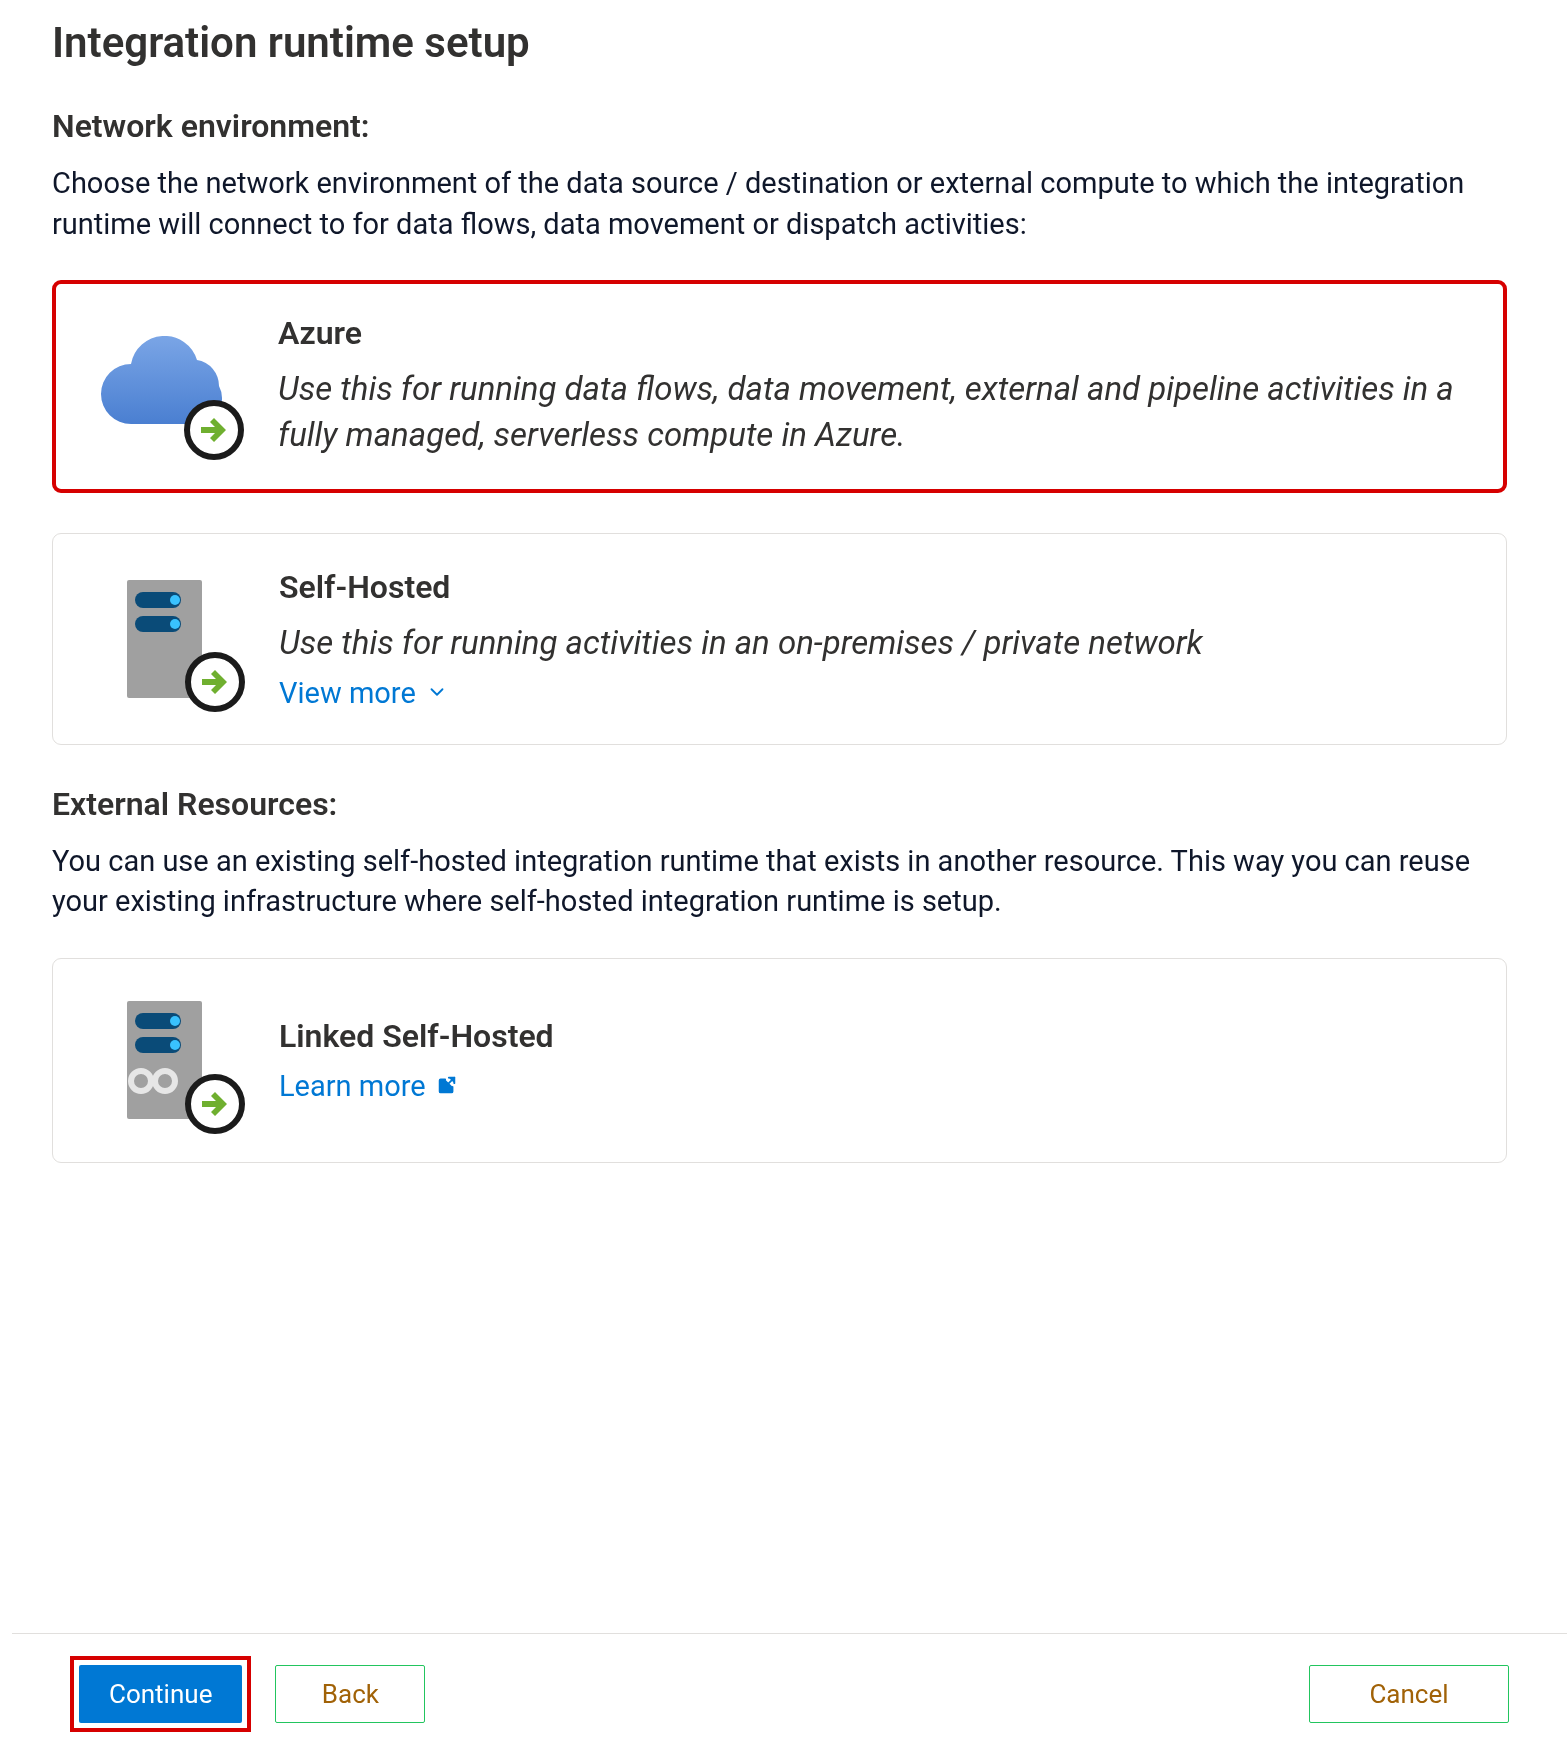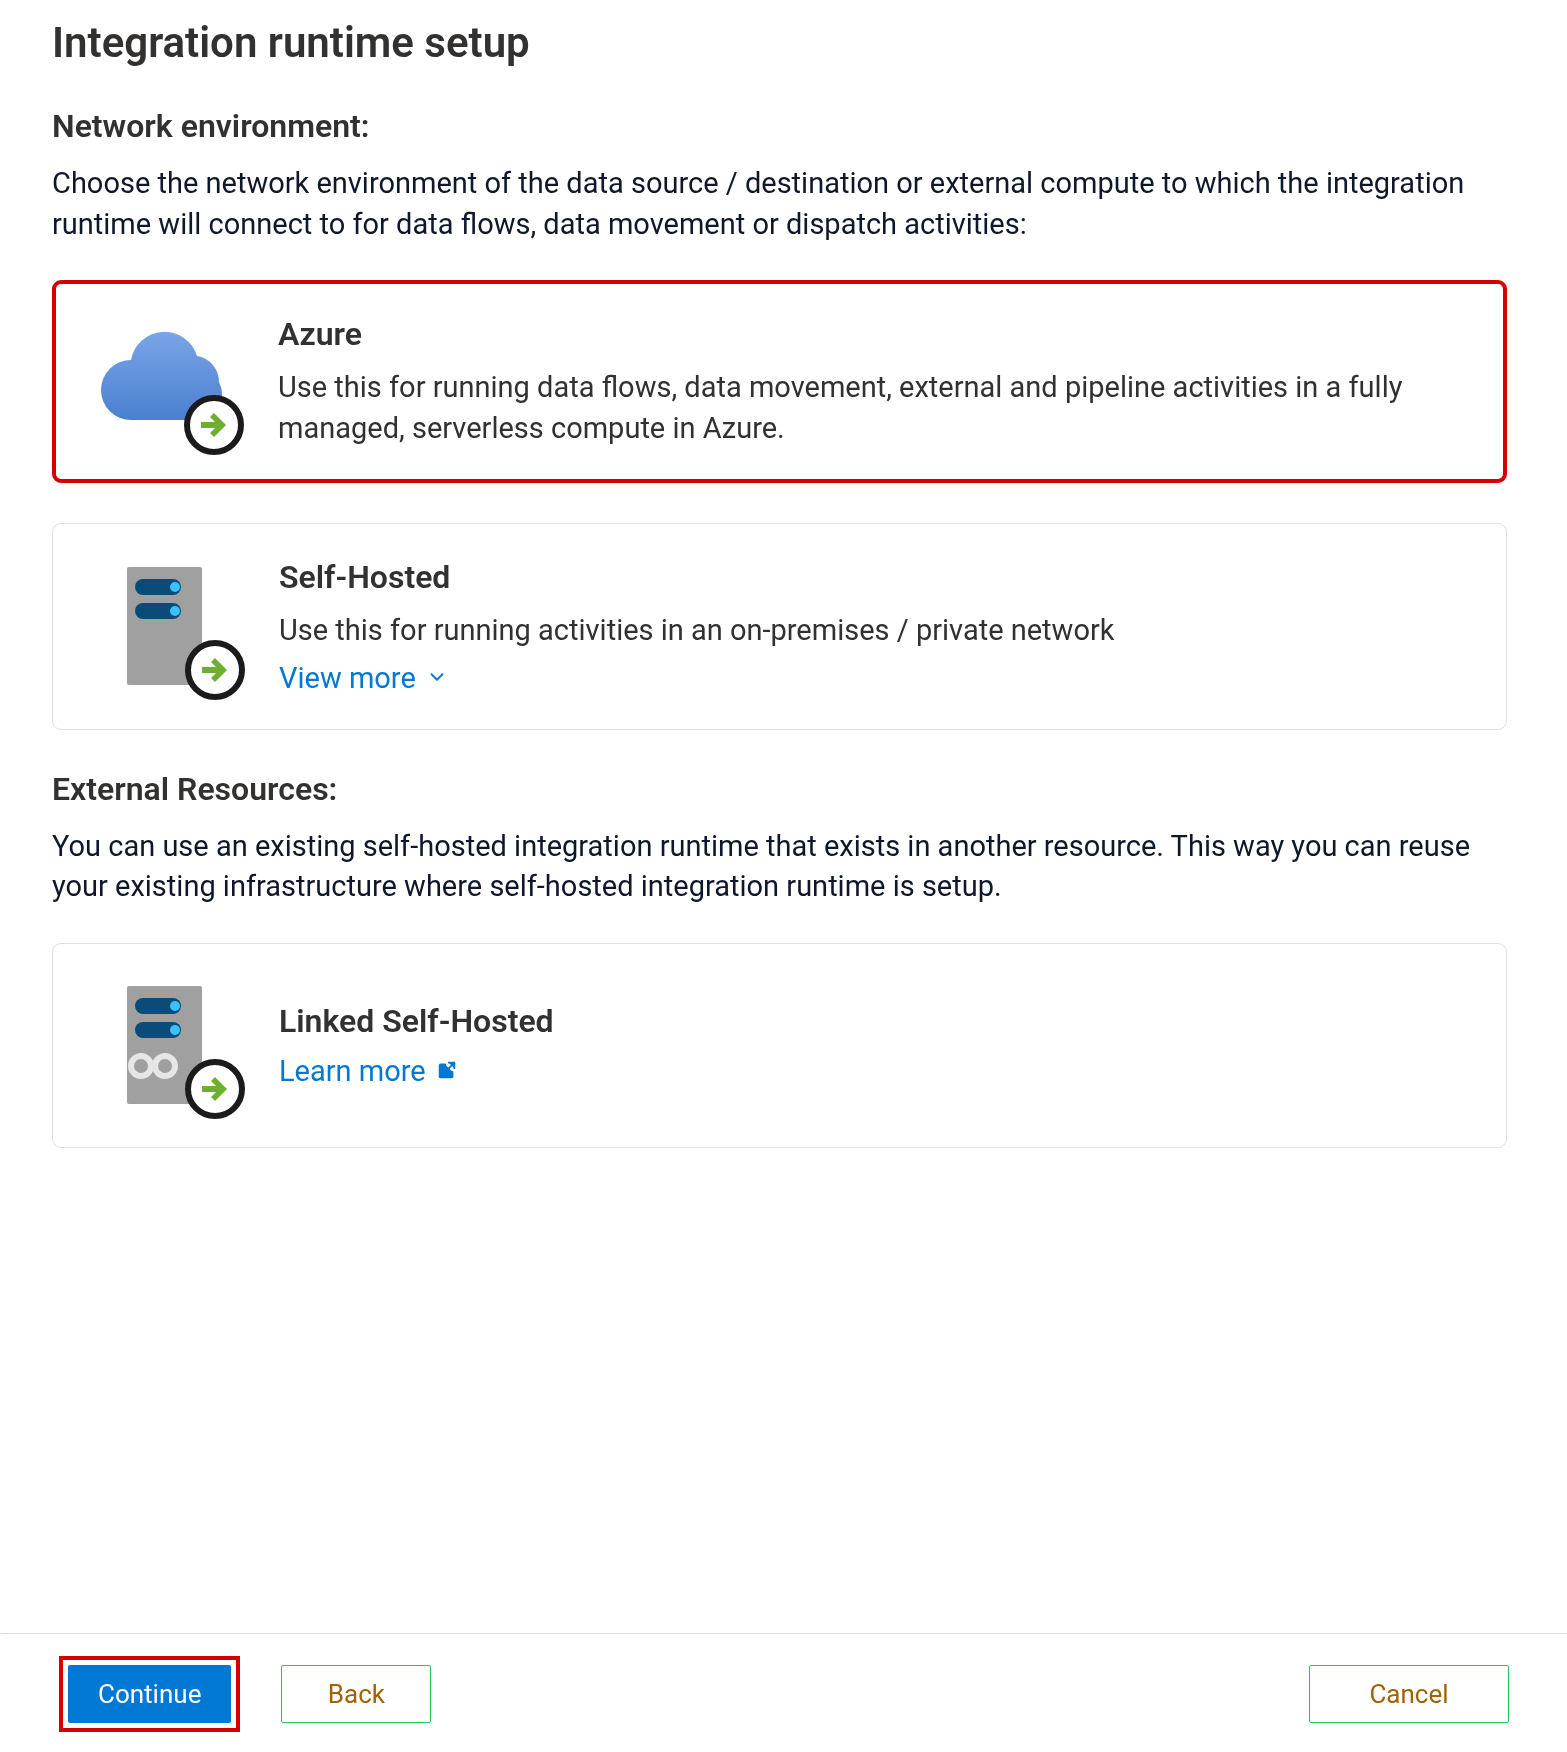--- a/index.html
+++ b/index.html
@@ -55,41 +55,42 @@
       position:relative;
       height:135px;
     }
     .option-content { flex:1; }
     .option-title {
       font-size:32px;
       font-weight:600;
       margin-bottom:14px;
     }
     .option-desc {
-      font-size:29px;
+      font-size:33px;
       line-height:1.4;
       color:#323130;
+      font-style:italic;
     }
     .link-row {
       margin-top:10px;
       display:flex;
       align-items:flex-start;
       gap:10px;
       font-size:29px;
       color:#0078d4;
       cursor:pointer;
     }
     .link-row svg, .link-row .chev { fill:#0078d4; color:#0078d4; }
     .footer {
       position:absolute;
-      left:1px; right:0; bottom:20px;
+      left:12px; right:0; bottom:20px;
       border-top:1px solid #e1dfdd;
       padding:22px 58px 0 58px;
       display:flex;
-      gap:41px;
+      gap:24px;
       align-items:center;
     }
     .btn {
       height:58px;
       padding:0 30px;
       font-size:26px;
       border-radius:2px;
       cursor:pointer;
       display:flex;
       align-items:center;

